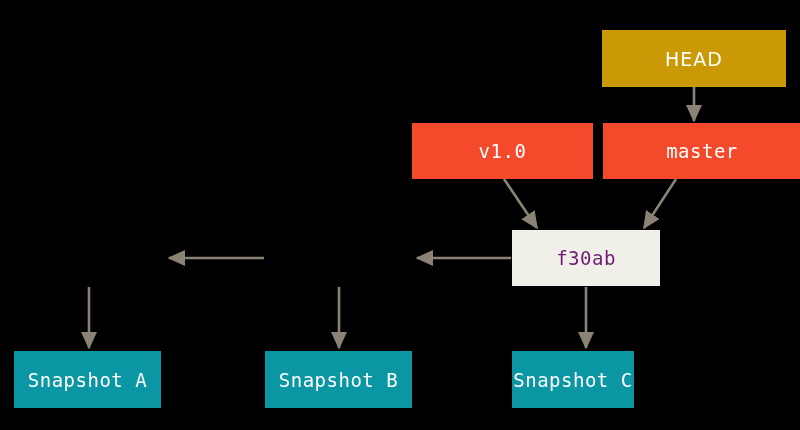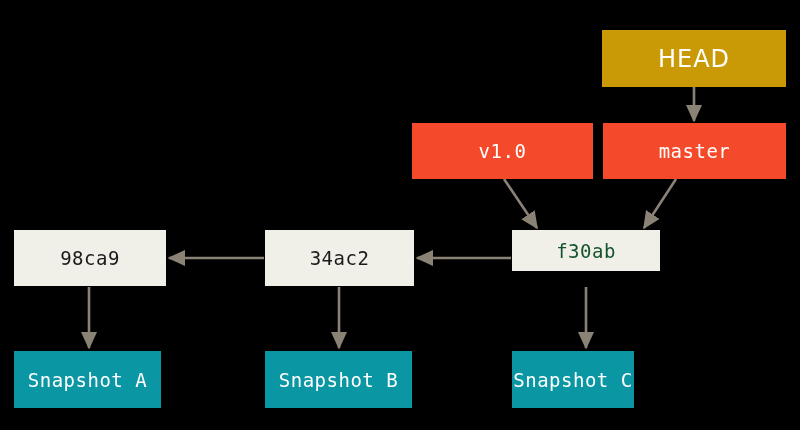--- a/index.html
+++ b/index.html
@@ -26,21 +26,21 @@
     white-space: nowrap;
     letter-spacing: 0.5px;
   }
   .node-ref {
     color: #ffffff;
     font-size: 19px;
     font-family: "DejaVu Sans Mono", "Liberation Mono", monospace;
   }
   .node-head {
     color: #ffffff;
-    font-size: 24px;
+    font-size: 19px;
     font-family: "DejaVu Sans", "Liberation Sans", sans-serif;
     letter-spacing: 1px;
   }
   .node-commit {
     color: #1a1a1a;
     font-size: 19px;
     font-family: "DejaVu Sans Mono", "Liberation Mono", monospace;
   }
   .node-snapshot {
     color: #ffffff;
@@ -80,33 +80,27 @@
   </svg>
 
   <div class="node node-head" style="left: 602px; top: 30px; width: 184px; height: 57px; background: rgb(201, 154, 6); color: rgb(255, 255, 255);">
     <span>HEAD</span>
   </div>
 
   <div class="node node-ref" style="left: 412px; top: 123px; width: 181px; height: 56px; background: rgb(244, 73, 42); color: rgb(255, 255, 255);">
     <span>v1.0</span>
   </div>
 
-  <div class="node node-ref" style="left: 603px; top: 123px; width: 183px; height: 56px; background: rgb(244, 73, 42); color: rgb(255, 255, 255);">
+  <div class="node node-ref" style="left: 603px; top: 123px; width: 198px; height: 56px; background: rgb(244, 73, 42); color: rgb(255, 255, 255);">
     <span>master</span>
   </div>
 
-  <div class="node node-commit" style="left: 14px; top: 230px; width: 152px; height: 56px; background: rgb(240, 239, 232); color: rgb(26, 26, 26);">
-    <span>98ca9</span>
-  </div>
 
-  <div class="node node-commit" style="left: 265px; top: 230px; width: 149px; height: 56px; background: rgb(240, 239, 232); color: rgb(26, 26, 26);">
-    <span>34ac2</span>
-  </div>
 
-  <div class="node node-commit" style="left: 512px; top: 230px; width: 148px; height: 41px; background: rgb(240, 239, 232); color: #14532d;">
+  <div class="node node-commit" style="left: 512px; top: 230px; width: 148px; height: 56px; background: rgb(240, 239, 232); color: #701a75;">
     <span>f30ab</span>
   </div>
 
   <div class="node node-snapshot" style="left: 265px; top: 351px; width: 147px; height: 57px; background: rgb(11, 150, 163); color: rgb(255, 255, 255);">
     <span>Snapshot B</span>
   </div>
 
   <div class="node node-snapshot" style="left: 14px; top: 351px; width: 147px; height: 57px; background: rgb(11, 150, 163); color: rgb(255, 255, 255);">
     <span>Snapshot A</span>
   </div>

